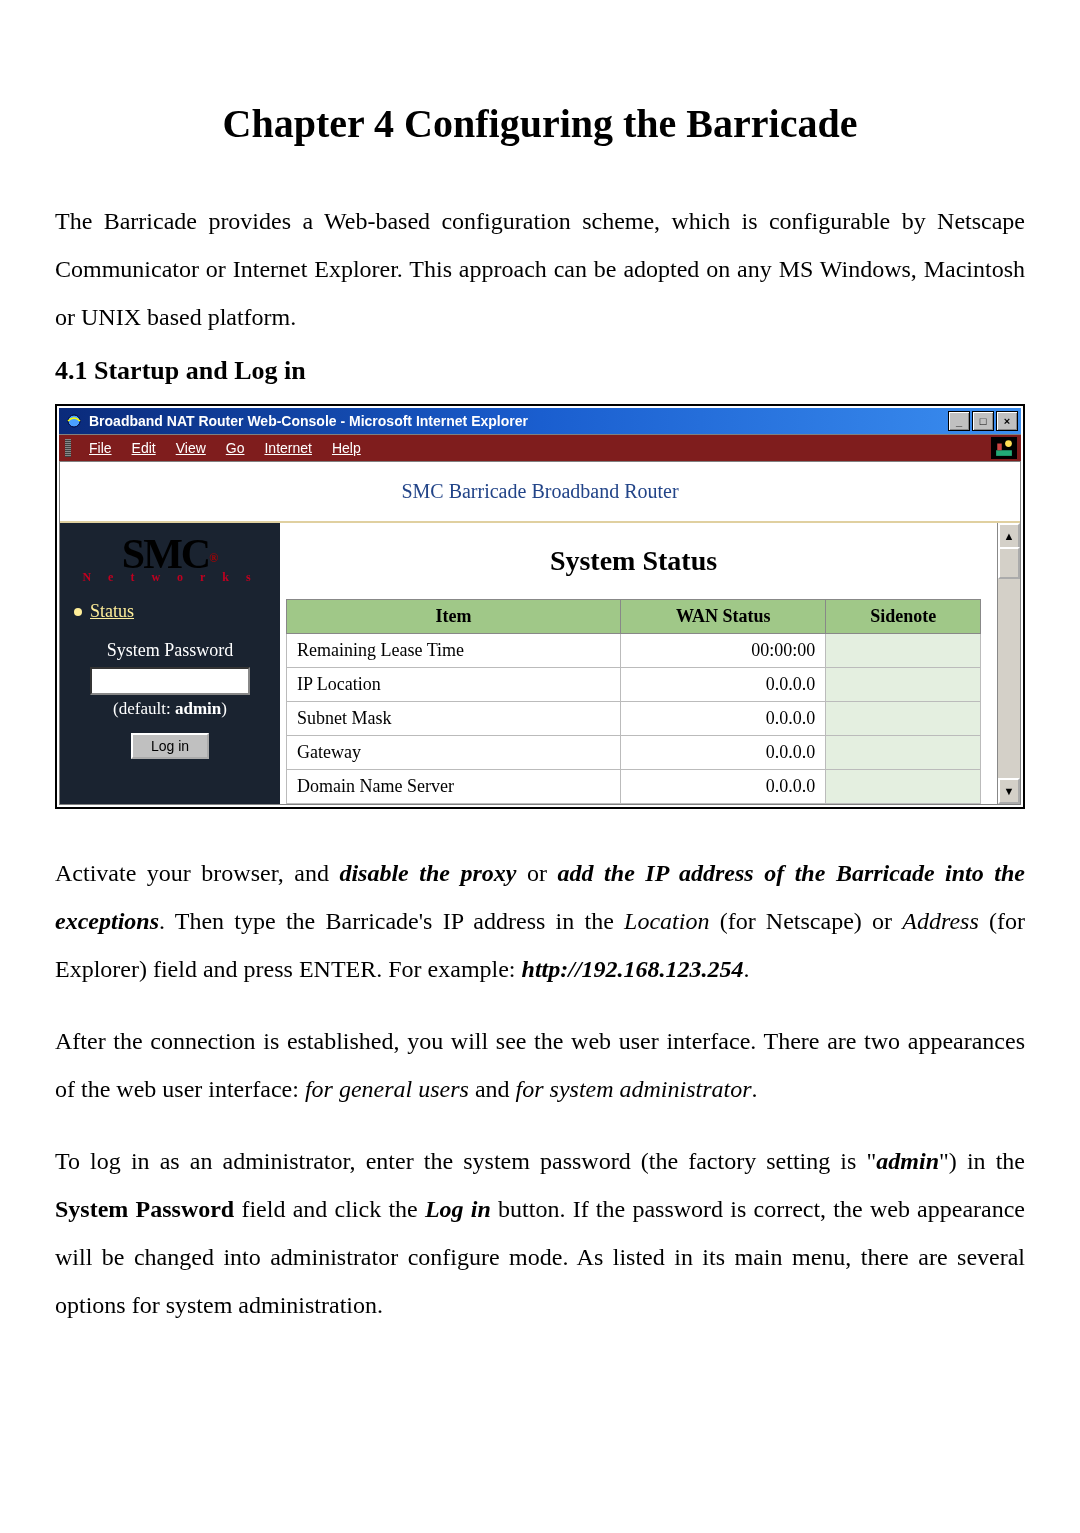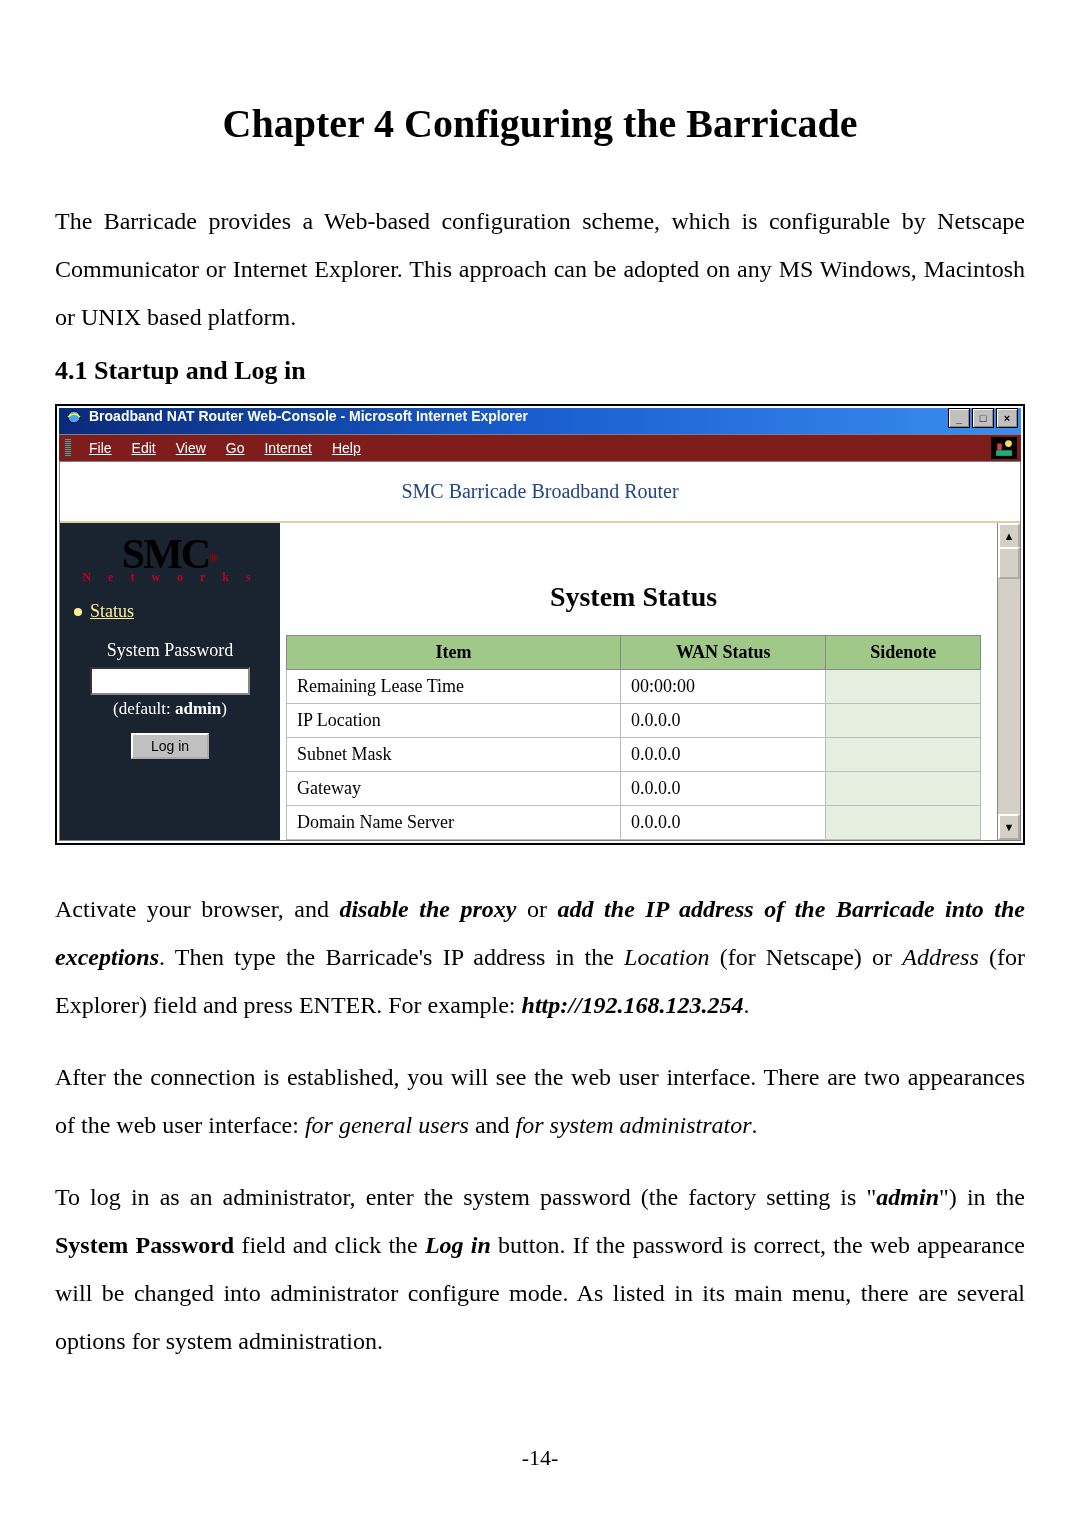--- a/index.html
+++ b/index.html
@@ -37,20 +37,21 @@
   }
 
   
   .win-wrap {
     border: 2px solid #000;
     padding: 2px;
     margin: 8px 0 40px 0;
   }
   .titlebar {
     display: flex;
+    align-items: center;
     background: linear-gradient(to right,#0a2a7a,#1a5ecf,#3b8ef0);
     color: #fff;
     height: 26px;
     font-family: Tahoma, Arial, sans-serif;
     font-size: 14px;
     font-weight: bold;
   }
   .titlebar .ie-icon {
     width: 18px; height: 18px; margin: 0 6px;
     display:flex;align-items:center;justify-content:center;
@@ -148,37 +149,37 @@
     border-left:1px solid #888;
   }
   .scroll-btn {
     height:22px;background:#d4d0c8;border:2px outset #fff;
     display:flex;align-items:center;justify-content:center;
     font-size:11px;color:#000;
   }
   .scroll-thumb {
     height:28px;background:#d4d0c8;border:2px outset #fff;margin-top:-2px;
   }
-  .content-col { flex:1; padding: 12px 16px 0 6px; margin-top: 36px; }
+  .content-col { flex:1; padding: 12px 16px 0 6px; }
   .system-status-title {
     text-align:center;font-family:"Times New Roman",serif;
     font-size:28px;font-weight:bold;margin:10px 0 22px 0;
   }
   table.wan {
     width:100%; border-collapse:collapse;
     font-family:"Times New Roman",serif; font-size:18px;
   }
   table.wan th {
     background:#a0c888; border:1px solid #888;
     padding:6px 10px; font-weight:bold;
   }
   table.wan td {
     border:1px solid #bbb; padding:6px 10px;
   }
-  table.wan td.center { text-align:left; }
+  table.wan td.center { text-align:right; }
   table.wan td.side { background:#e4efe0; }
 
   .page-number {
     text-align:center; font-size:22px; margin-top:80px;
   }
 
   
   .gradient-bg {
     background: linear-gradient(to right,#1a2330 0,#1a2330 220px,#ffffff 220px);
   }
@@ -308,15 +309,14 @@
   </p>
 
   <p class="body-text">
     <span>After the connection is established, you will see the web user interface. There are two appearances of the web user interface: </span><span class="it">for general users</span><span> and </span><span class="it">for system administrator</span><span>.</span>
   </p>
 
   <p class="body-text">
     <span>To log in as an administrator, enter the system password (the factory setting is "</span><span class="bi">admin</span><span>") in the </span><span class="bd">System Password</span><span> field and click the </span><span class="bi">Log in</span><span> button. If the password is correct, the web appearance will be changed into administrator configure mode. As listed in its main menu, there are several options for system administration.</span>
   </p>
 
-  <div class="page-number">-14-</div>
 
 </div>
 
 </body></html>

